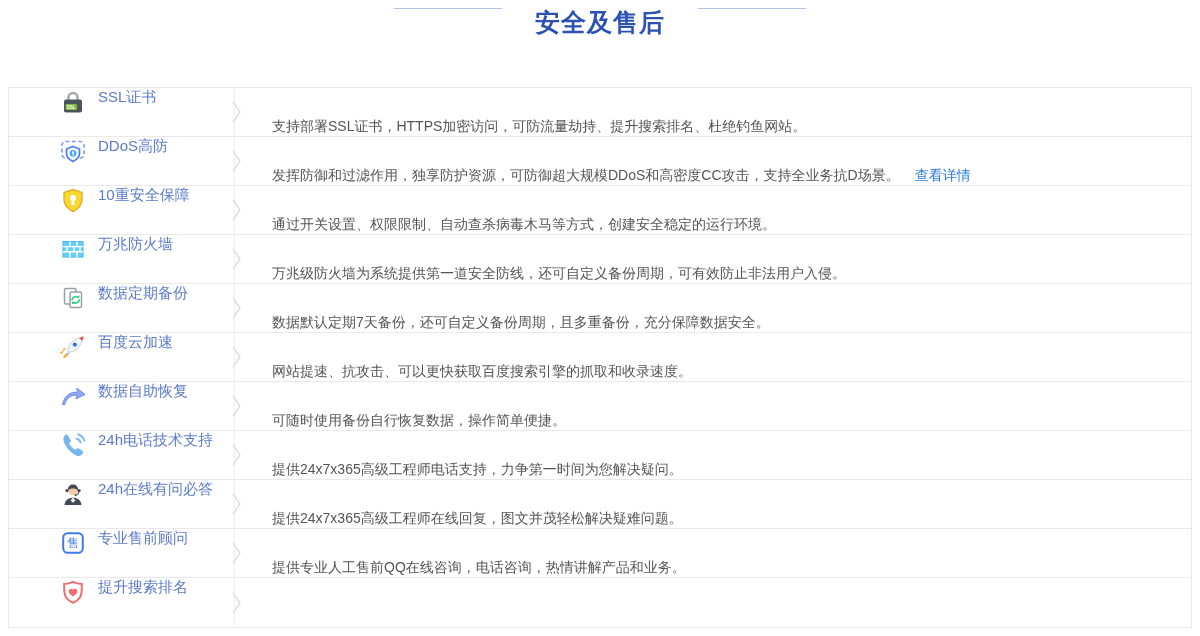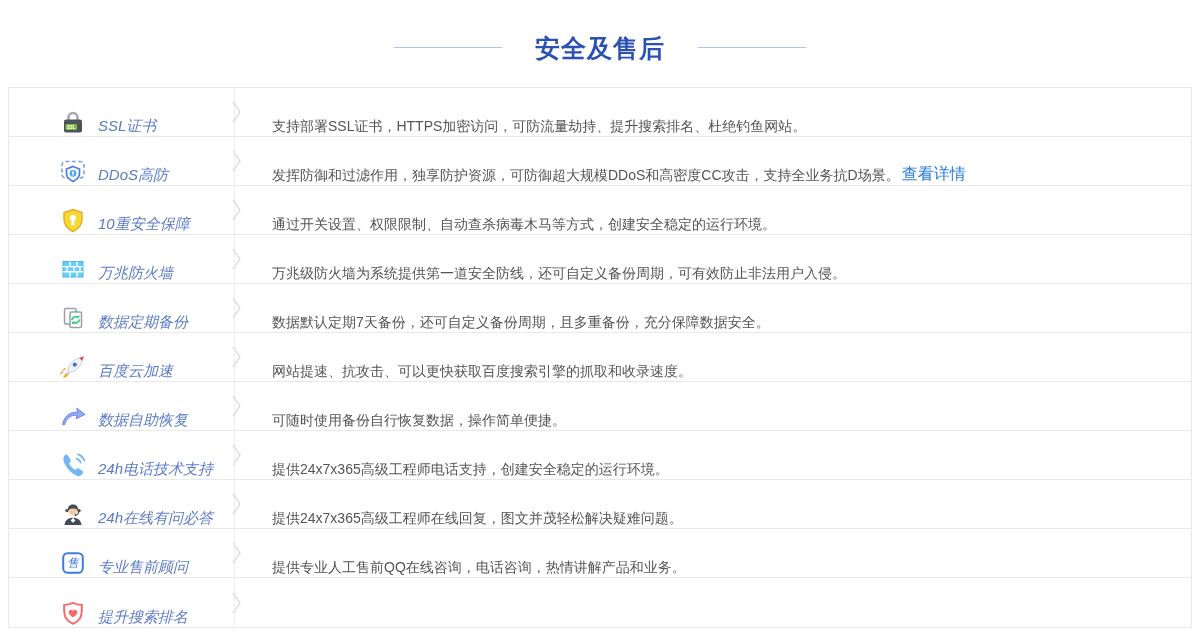--- a/index.html
+++ b/index.html
@@ -4,48 +4,48 @@
 <style>
   html,body { margin:0; padding:0; background:#ffffff; }
   body {
     width:1200px; height:636px; overflow:hidden;
     font-family:"Liberation Sans","DejaVu Sans",sans-serif;
     -webkit-font-smoothing:antialiased;
   }
   
   .section-header {
     height:87px; box-sizing:border-box; padding-top:8px;
-    display:flex; align-items:center; justify-content:center; gap:33px;
+    display:flex; align-items:flex-start; justify-content:center; gap:33px;font-family:Liberation Serif, serif;
   }
   .hline { width:108px; height:1px; background:#abc7e6; }
   .title {
     font-size:25px; font-weight:bold; color:#2b51b3; letter-spacing:1px;
     line-height:30px;
   }
   
   .ftable { margin:0 8px; border:1px solid #e9e9e9; background:#fff; }
   .row { display:flex; height:48px; border-bottom:1px solid #e9e9e9; }
   .row:last-child { border-bottom:none; height:49px; }
   .cell-left {
     flex:0 0 226px; width:226px; box-sizing:border-box;
-    display:flex; align-items:flex-end; padding-left:50px;
-    border-right:1px solid #efefef; position:relative;font-style:italic;
+    display:flex; align-items:flex-start; padding-left:50px;
+    border-right:1px solid #efefef; position:relative;
   }
   .icon { width:28px; height:28px; display:inline-flex; flex:0 0 28px; }
   .icon svg { width:28px; height:28px; }
   .label { margin-left:11px; font-size:15px; color:#5c7bc8; white-space:nowrap; }
   .chev {
     position:absolute; left:100%; top:50%; transform:translate(-2px,-50%);
     line-height:0; pointer-events:none;
   }
   .cell-right {
     flex:1; display:flex; align-items:flex-end; padding-left:37px;
     font-size:14px; color:#555555; white-space:nowrap;
   }
-  .link { color:#2a7ce0; text-decoration:none; font-size:16px; margin-left:2px; cursor:pointer; }
+  .link { color:#2a7ce0; text-decoration:none; font-size:14px; margin-left:15px; cursor:pointer; }
 </style>
 </head>
 <body>
 
 <div>
 
   <div class="section-header">
     <span class="hline"></span>
     <span class="title">安全及售后</span>
     <span class="hline"></span>
@@ -201,21 +201,21 @@
               <path d="M17.6 7.6a5.6 5.6 0 0 1 4 4" fill="none" stroke="#74b7f0" stroke-width="1.8" stroke-linecap="round"></path>
               <path d="M19.2 3.3a10 10 0 0 1 6.2 6.2" fill="none" stroke="#74b7f0" stroke-width="1.8" stroke-linecap="round"></path>
             </svg>
         </span>
         <span class="label">24h电话技术支持</span>
         <span class="chev"><svg width="9" height="22" viewBox="0 0 9 22">
               <polyline points="1,1 8,11 1,21" fill="none" stroke="#dddddd" stroke-width="1.4"></polyline>
             </svg></span>
       </div>
       <div class="cell-right">
-        <span>提供24x7x365高级工程师电话支持，创建安全稳定的运行环境。</span>
+        <span>提供24x7x365高级工程师电话支持，力争第一时间为您解决疑问。</span>
       </div>
     </div>
 
     <div class="row">
       <div class="cell-left">
         <span class="icon">
           <svg viewBox="0 0 28 28">
               <circle cx="8" cy="10.6" r="1.7" fill="#454b56"></circle>
               <circle cx="20" cy="10.6" r="1.7" fill="#454b56"></circle>
               <circle cx="14" cy="11" r="4.3" fill="#f4cba4"></circle>

